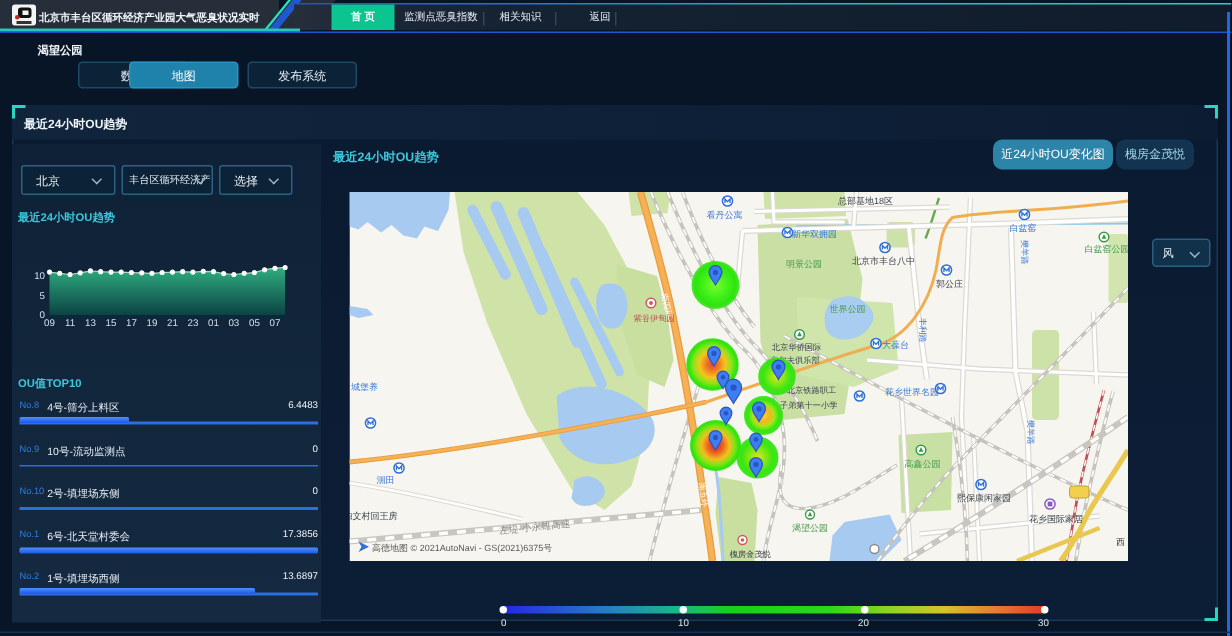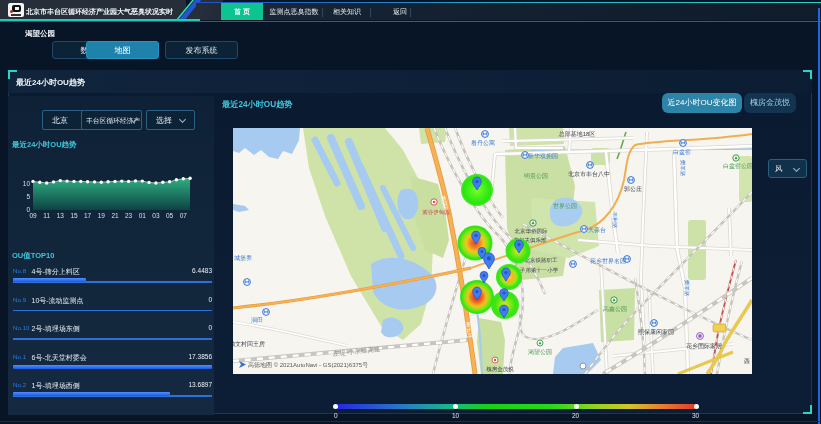--- a/index.html
+++ b/index.html
@@ -35,21 +35,21 @@
 #btn3 { left:165px; }
 
 #panel { left:8px; top:70px; width:804px; height:344px; background:linear-gradient(180deg,#0a1a30,#0c1e36); border:1px solid #143a55; }
 #ptitlebar { left:8px; top:70px; width:804px; height:23px; background:linear-gradient(90deg,#10243c,#0c1d33); }
 #ptitle { left:16px; top:77px; font-size:8px; font-weight:bold; color:#eef4f8; }
 .cbr { width:9px; height:9px; position:absolute; }
 .cbr i { position:absolute; background:#2bd5c3; display:block; }
 
 #sidebar { left:8px; top:96px; width:206px; height:319px; background:linear-gradient(180deg,#0e2137,#152a40); }
 .dd { top:110px; height:20px; background:#0c2236; border:1px solid #2a6184; border-radius:2px; color:#e8f0f6; font-size:8px; line-height:19px; padding-left:9px; white-space:nowrap; overflow:hidden; }
-#dd1 { left:14px; width:63px;margin-left:28px; }
+#dd1 { left:14px; width:63px; }
 #dd2 { left:81px; width:61px; font-size:6.8px; padding-left:4px; }
 #dd3 { left:146px; width:49px; }
 .chev { position:absolute; width:5px; height:5px; border-right:1px solid #9db6c6; border-bottom:1px solid #9db6c6; transform:rotate(45deg); top:6px; }
 .tealtxt { color:#3ec6da; font-size:7.5px; font-weight:bold; }
 #ctitle { left:12px; top:140px; }
 #outop { left:12px; top:251px; }
 .noX { font-size:6.2px; color:#2e7de0; }
 .nmX { font-size:7px; color:#e6edf4; }
 .vlX { font-size:6.5px; color:#eef3f8; text-align:right; width:60px; }
 .barfill { height:4.5px; background:linear-gradient(180deg,#4f90ff,#1b57e8); border-radius:1px; }

